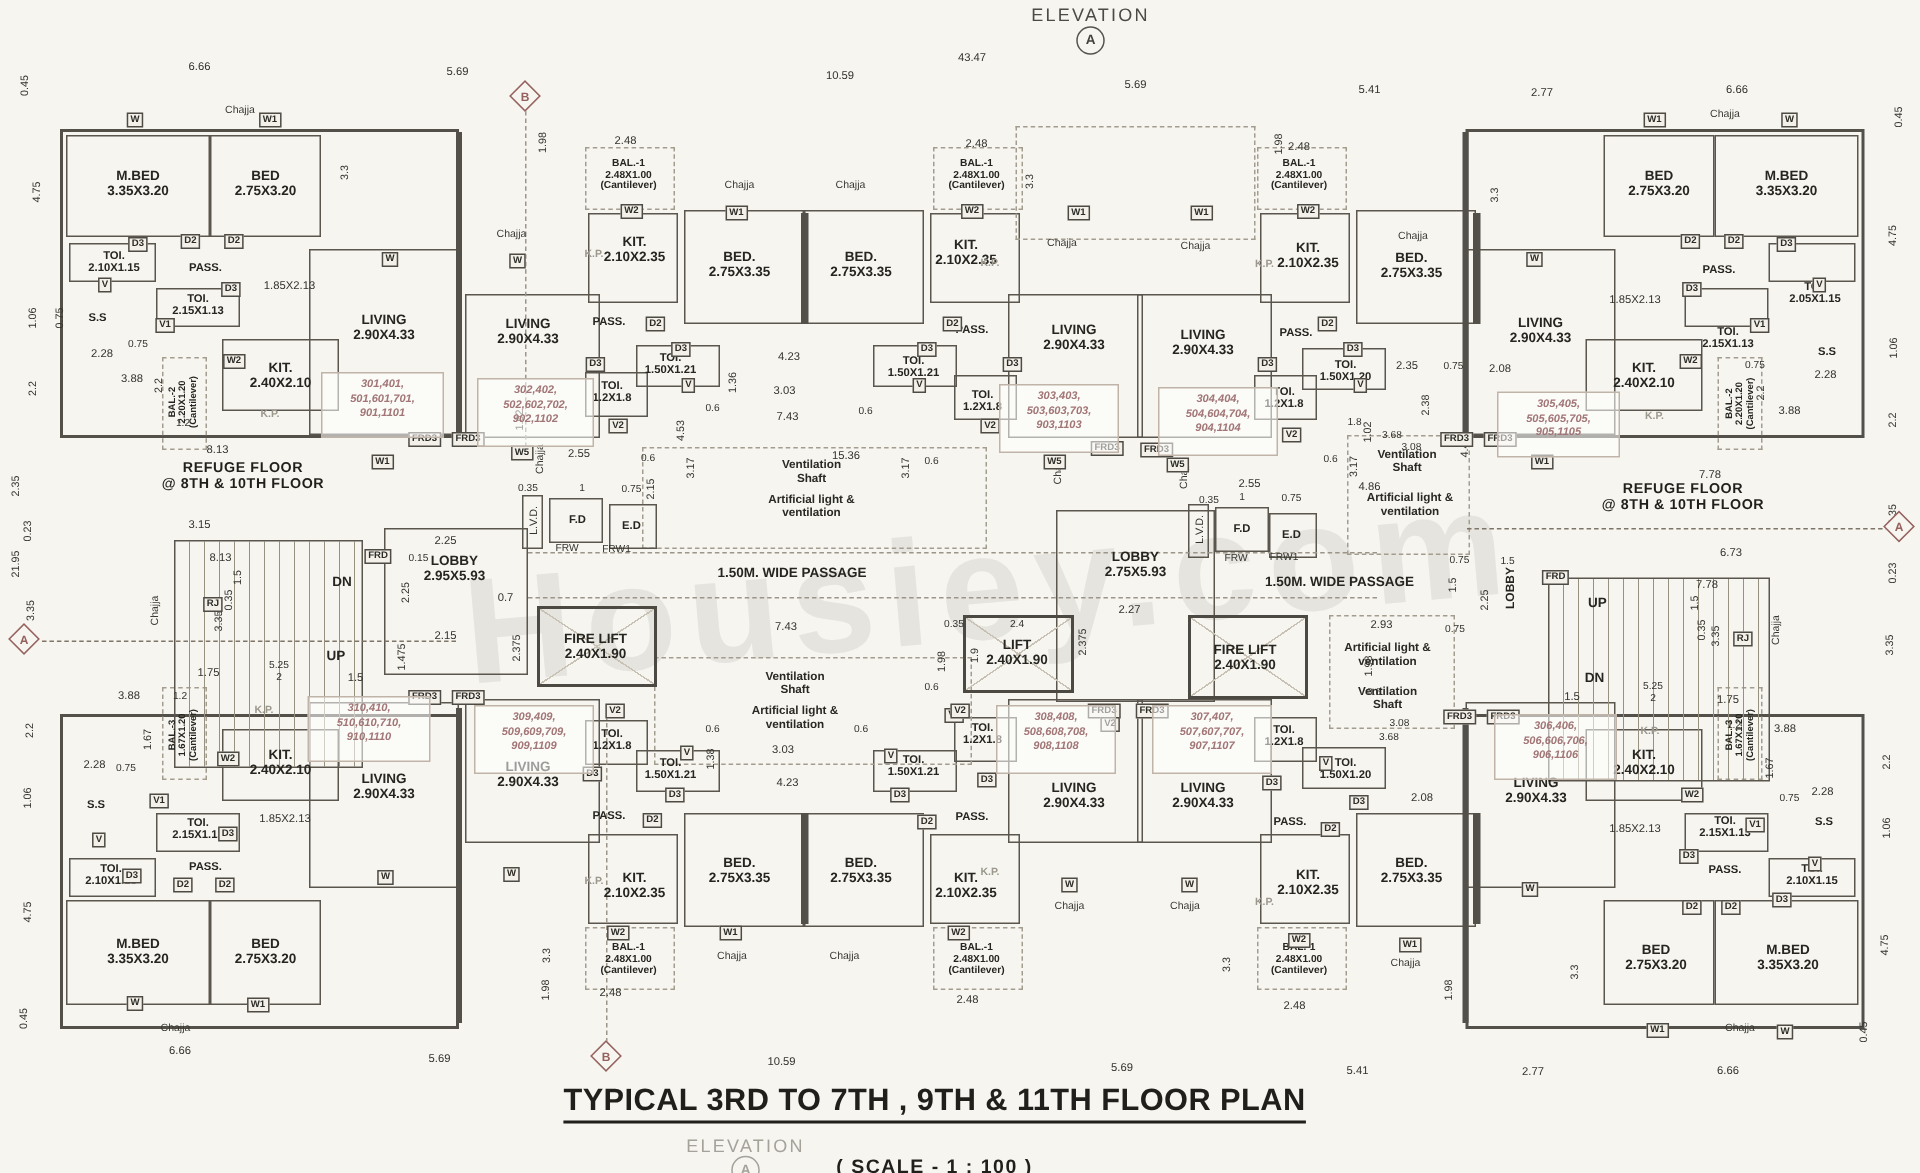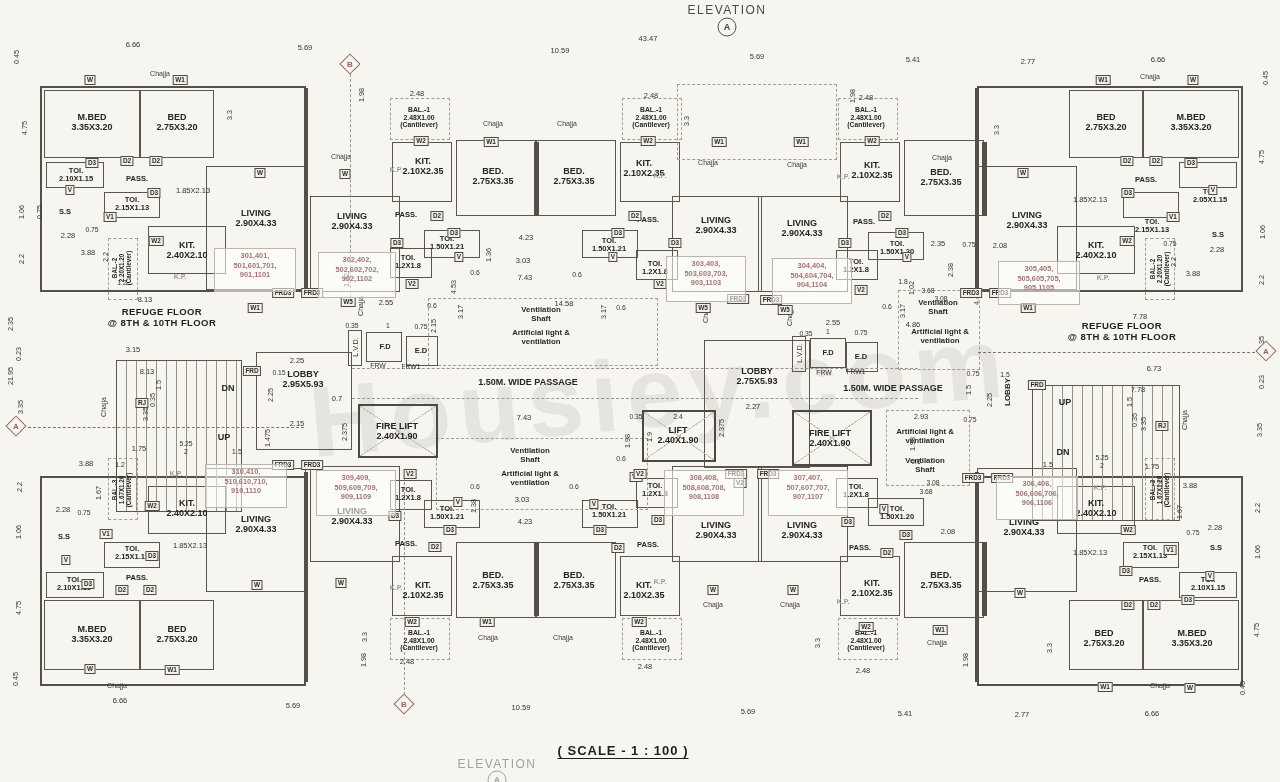--- a/index.html
+++ b/index.html
@@ -28,21 +28,21 @@
   .l  {border:2px solid #4c4942;background:
         linear-gradient(to top right,transparent calc(50% - .5px),#c7c2b4 calc(50% - .5px) calc(50% + .5px),transparent calc(50% + .5px)),
         linear-gradient(to bottom right,transparent calc(50% - .5px),#c7c2b4 calc(50% - .5px) calc(50% + .5px),transparent calc(50% + .5px));}
   .w  {background:#53504a;}
   .hd {border-top:1px dashed #9b958a;height:0!important;}
   .dd {border-top:1px dashed #7e7468;height:0!important;}
   .vd {border-left:1px dashed #9b958a;width:0!important;}
   .tag{position:absolute;transform:translate(-50%,-50%);border:1px solid #4e4b44;background:#f2f0e9;
        font-size:6.4px;font-weight:700;padding:0 1.5px;line-height:1.25;color:#2c2b26;white-space:nowrap;}
   .unit{position:absolute;border:1px solid #c0b4a8;background:rgba(255,255,255,.55);color:#a27676;
-        font-size:7.4px;font-weight:600;text-align:center;line-height:1.3;padding:2px 2px;}
+        font-size:7.4px;font-weight:600;text-align:center;line-height:1.3;padding:2px 2px;font-style:italic;}
   .diamond{position:absolute;width:13px;height:13px;border:1.4px solid #96625f;transform:translate(-50%,-50%) rotate(45deg);background:#f6f5f0;}
   .diamond span{position:absolute;left:50%;top:50%;transform:translate(-50%,-50%) rotate(-45deg);
         font-size:8px;font-weight:700;color:#96625f;}
   .circ{position:absolute;width:17px;height:17px;border:1.2px solid #55534c;border-radius:50%;
         transform:translate(-50%,-50%);text-align:center;line-height:17px;font-size:9px;font-weight:700;color:#44423c;background:#f6f5f0;}
   #elev-top{position:absolute;left:727px;top:10px;transform:translate(-50%,-50%);
         font-size:12px;letter-spacing:1.5px;color:#4c4a44;font-weight:400;}
   #elev-bottom{position:absolute;left:497px;top:764px;transform:translate(-50%,-50%);
         font-size:12px;letter-spacing:1.5px;color:#a5a29a;}
   #wm{position:absolute;left:660px;top:392px;transform:translate(-50%,-50%) rotate(-5deg);
@@ -58,21 +58,21 @@
 
 <div id="page">
   <div id="elev-top">ELEVATION</div>
   <div class="circ" style="left:727px;top:27px">A</div>
 
   <div id="wm">Housiey.com</div>
 
   <div id="plan"></div>
 
   <div id="title-block">
-    <br>
+    <div id="title-main">TYPICAL 3RD TO 7TH , 9TH &amp; 11TH  FLOOR PLAN</div><br>
     <span id="title-scale">( SCALE - 1 : 100 )</span>
   </div>
 
   <div id="elev-bottom">ELEVATION</div>
   <div class="circ" style="left:497px;top:780px;color:#a5a29a;border-color:#a5a29a">A</div>
 <div class="box o" style="left: 40px; top: 86px; width: 266px; height: 206px;"></div>
     <div class="box o" style="left: 977px; top: 86px; width: 266px; height: 206px;"></div>
     <div class="box o" style="left: 40px; top: 476px; width: 266px; height: 210px;"></div>
     <div class="box o" style="left: 977px; top: 476px; width: 266px; height: 210px;"></div>
     <div class="box m" style="left: 44px; top: 90px; width: 96px; height: 68px;"></div>
@@ -478,21 +478,21 @@
     <div class="lbl d7" style="left: 411px; top: 367px;">FRW1</div>
     <div class="lbl d" style="left: 833px; top: 323px;">2.55</div>
     <div class="lbl d7" style="left: 828px; top: 332px;">1</div>
     <div class="lbl d7" style="left: 861px; top: 333px;">0.75</div>
     <div class="lbl d7" style="left: 806px; top: 334px;">0.35</div>
     <div class="lbl d7" style="left: 824px; top: 373px;">FRW</div>
     <div class="lbl d7" style="left: 856px; top: 372px;">FRW1</div>
     <div class="lbl d7" style="left: 432px; top: 306px;">0.6</div>
     <div class="lbl dr" style="left: 434px; top: 326px;">2.15</div>
     <div class="lbl dr" style="left: 461px; top: 312px;">3.17</div>
-    <div class="lbl d" style="left: 564px; top: 304px;">14.58</div>
+    <div class="lbl d" style="left: 564px; top: 304px;">15.36</div>
     <div class="lbl dr" style="left: 604px; top: 312px;">3.17</div>
     <div class="lbl d7" style="left: 621px; top: 308px;">0.6</div>
     <div class="lbl d" style="left: 524px; top: 418px;">7.43</div>
     <div class="lbl d7" style="left: 475px; top: 487px;">0.6</div>
     <div class="lbl d" style="left: 522px; top: 500px;">3.03</div>
     <div class="lbl dr" style="left: 474px; top: 506px;">1.38</div>
     <div class="lbl d" style="left: 525px; top: 522px;">4.23</div>
     <div class="lbl d7" style="left: 574px; top: 487px;">0.6</div>
     <div class="lbl d" style="left: 526px; top: 238px;">4.23</div>
     <div class="lbl d" style="left: 523px; top: 261px;">3.03</div>

